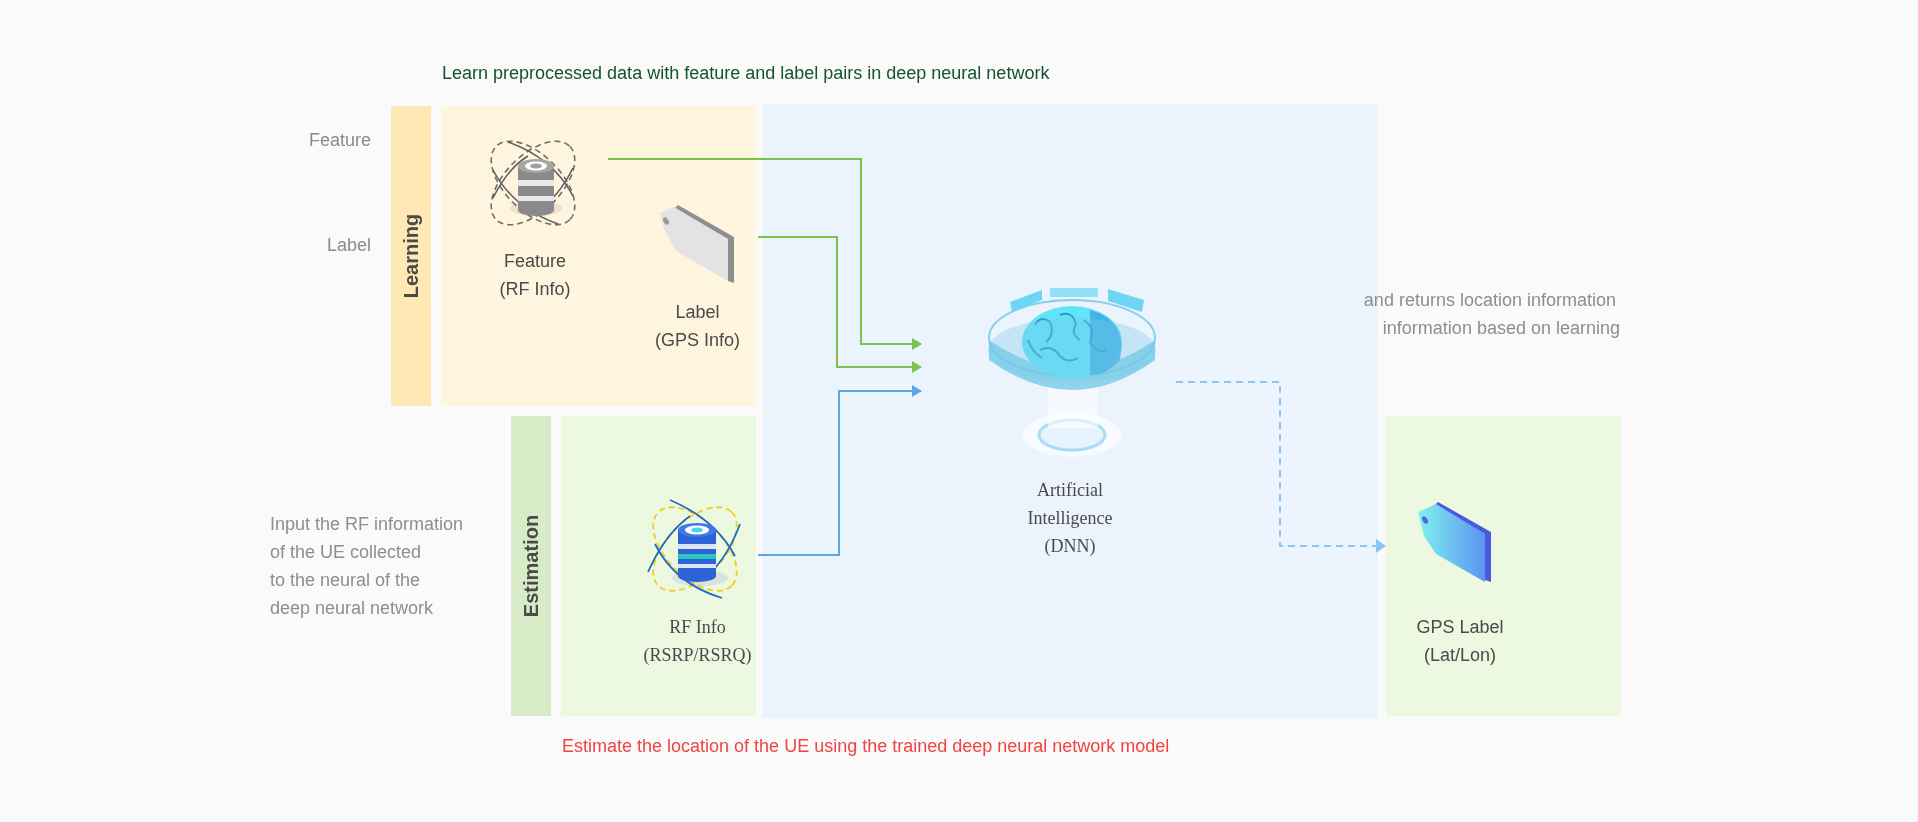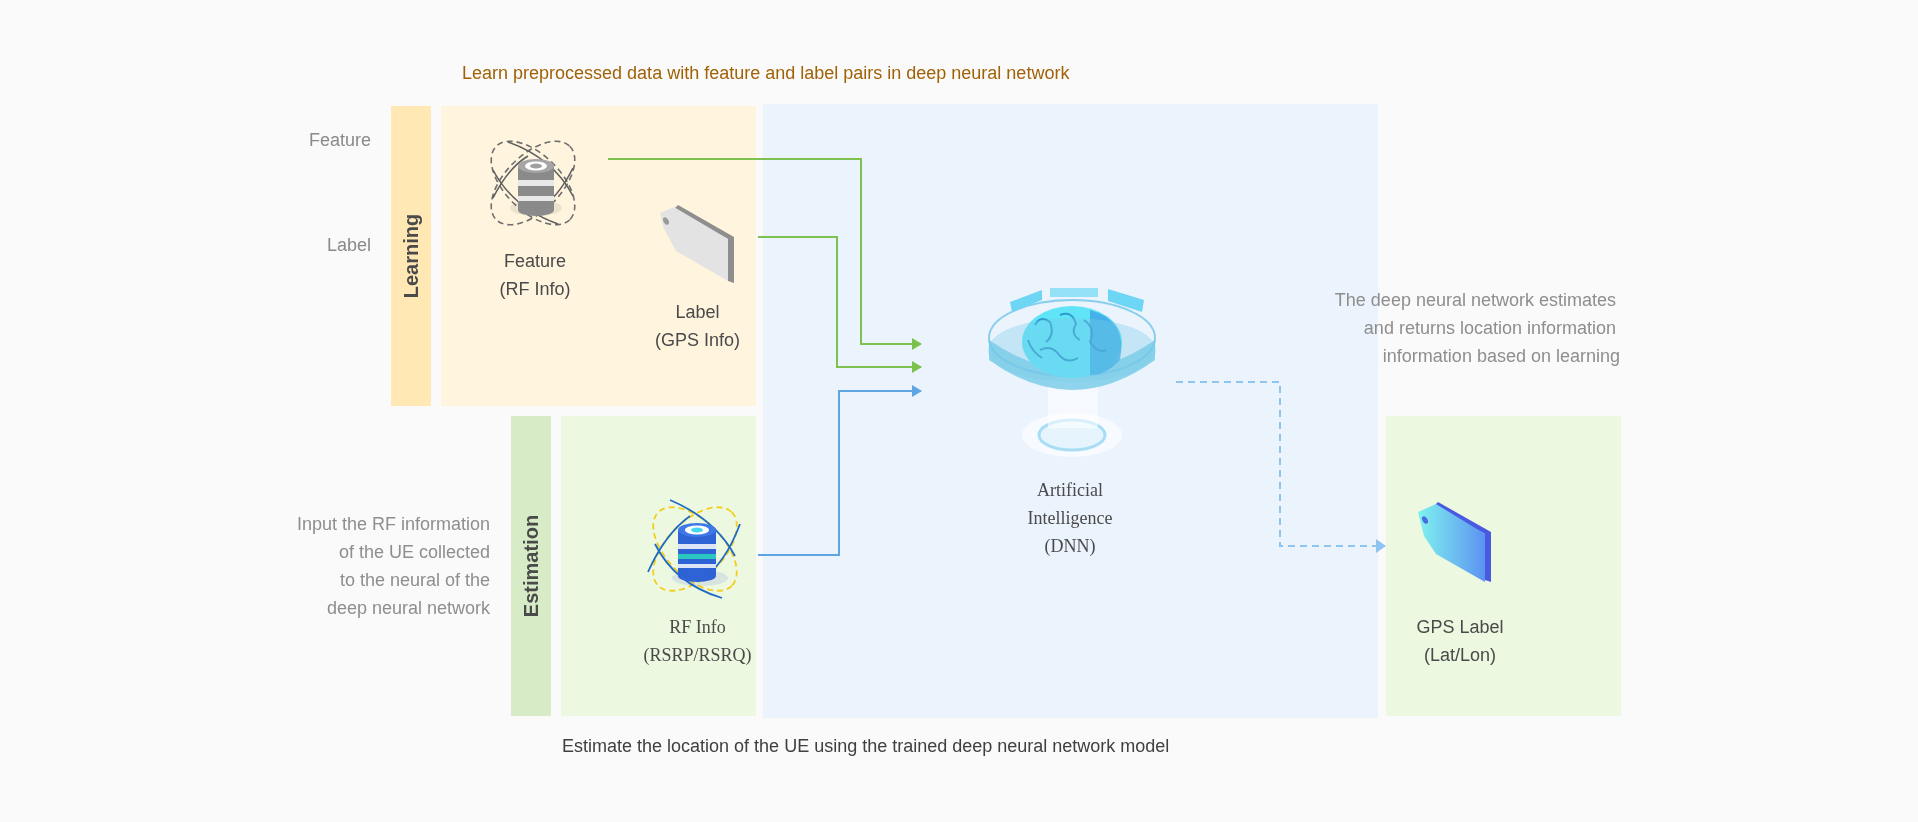--- a/index.html
+++ b/index.html
@@ -16,50 +16,49 @@
       transform: translate(-50%, -50%) rotate(-90deg);
       font-size: 20px; font-weight: bold; color: #4A4A4A; white-space: nowrap;
     }
     .node-label { position: absolute; font-size: 18px; color: #4A4A4A; text-align: center; line-height: 28px; }
     .desc { position: absolute; font-size: 18px; color: #8E8E8E; line-height: 28px; }
     svg.overlay { position: absolute; left: 0; top: 0; }
   </style>
 </head>
 <body>
 
-<div class="caption" style="left:442px; top:63px; color:#a16207;margin-left:20px;">Learn preprocessed data with feature and label pairs in deep neural network</div>
+<div class="caption" style="left:442px; top:63px; color:#14532d;">Learn preprocessed data with feature and label pairs in deep neural network</div>
 
 <div class="side-label" style="left:290px; width:81px; top:130px;">Feature</div>
 <div class="side-label" style="left:290px; width:81px; top:235px;">Label</div>
 
 <div class="panel" style="left:391px; top:106px; width:40px; height:300px; background:#FFE8B4;">
   <div class="vbar-text">Learning</div>
 </div>
 
 <div class="panel" style="left:441px; top:106px; width:315px; height:300px; background:#FFF5DF;"></div>
 
 <div class="panel" style="left:763px; top:104px; width:615px; height:614px; background:#EBF3FD;"></div>
 
 <div class="panel" style="left:511px; top:416px; width:40px; height:300px; background:#D7ECC6;">
   <div class="vbar-text">Estimation</div>
 </div>
 
 <div class="panel" style="left:561px; top:416px; width:195px; height:300px; background:#EDF8E1;"></div>
 
 <div class="panel" style="left:1386px; top:416px; width:235px; height:300px; background:#EDF8E1;"></div>
 
-<div class="desc" style="left:270px; width:220px; top:510px; text-align:right;">
+<div class="desc" style="left:270px; width:220px; top:510px; ">
   <div>Input the RF information</div>
   <div>of the UE collected</div>
   <div>to the neural of the</div>
   <div>deep neural network</div>
 </div>
 
 <div class="desc" style="left:1280px; width:340px; top:286px; text-align:right;">
-  <div style="padding-right:4px;">The deep neural network estimates</div>
   <div style="padding-right:4px;">and returns location information</div>
   <div>information based on learning</div>
 </div>
 
 <svg class="overlay" width="1918" height="822">
   <defs>
     <marker id="arrG" markerWidth="10" markerHeight="12" refX="9" refY="6" orient="auto" markerUnits="userSpaceOnUse">
       <path d="M0,0 L10,6 L0,12 Z" fill="#7DC14E"></path>
     </marker>
     <marker id="arrB" markerWidth="10" markerHeight="12" refX="9" refY="6" orient="auto" markerUnits="userSpaceOnUse">
@@ -163,13 +162,13 @@
   </defs>
   <path d="M22,2 L75,32 L75,82 L69,80 L69,34 L18,6 Z" fill="#4A5AE0"></path>
   <path d="M2,12 L20,4 L69,34 L69,82 L20,54 L8,36 Z" fill="url(#tagGrad)"></path>
   <ellipse cx="9" cy="20" rx="2.5" ry="4" transform="rotate(-30 9 20)" fill="#4A6AE0"></ellipse>
 </svg>
 <div class="node-label" style="left:1390px; width:140px; top:613px;">
   <div>GPS Label</div>
   <div>(Lat/Lon)</div>
 </div>
 
-<div class="caption" style="left:562px; top:736px; color:#404040;">Estimate the location of the UE using the trained deep neural network model</div>
+<div class="caption" style="left:562px; top:736px; color:#ef4444;">Estimate the location of the UE using the trained deep neural network model</div>
 
 </body></html>

